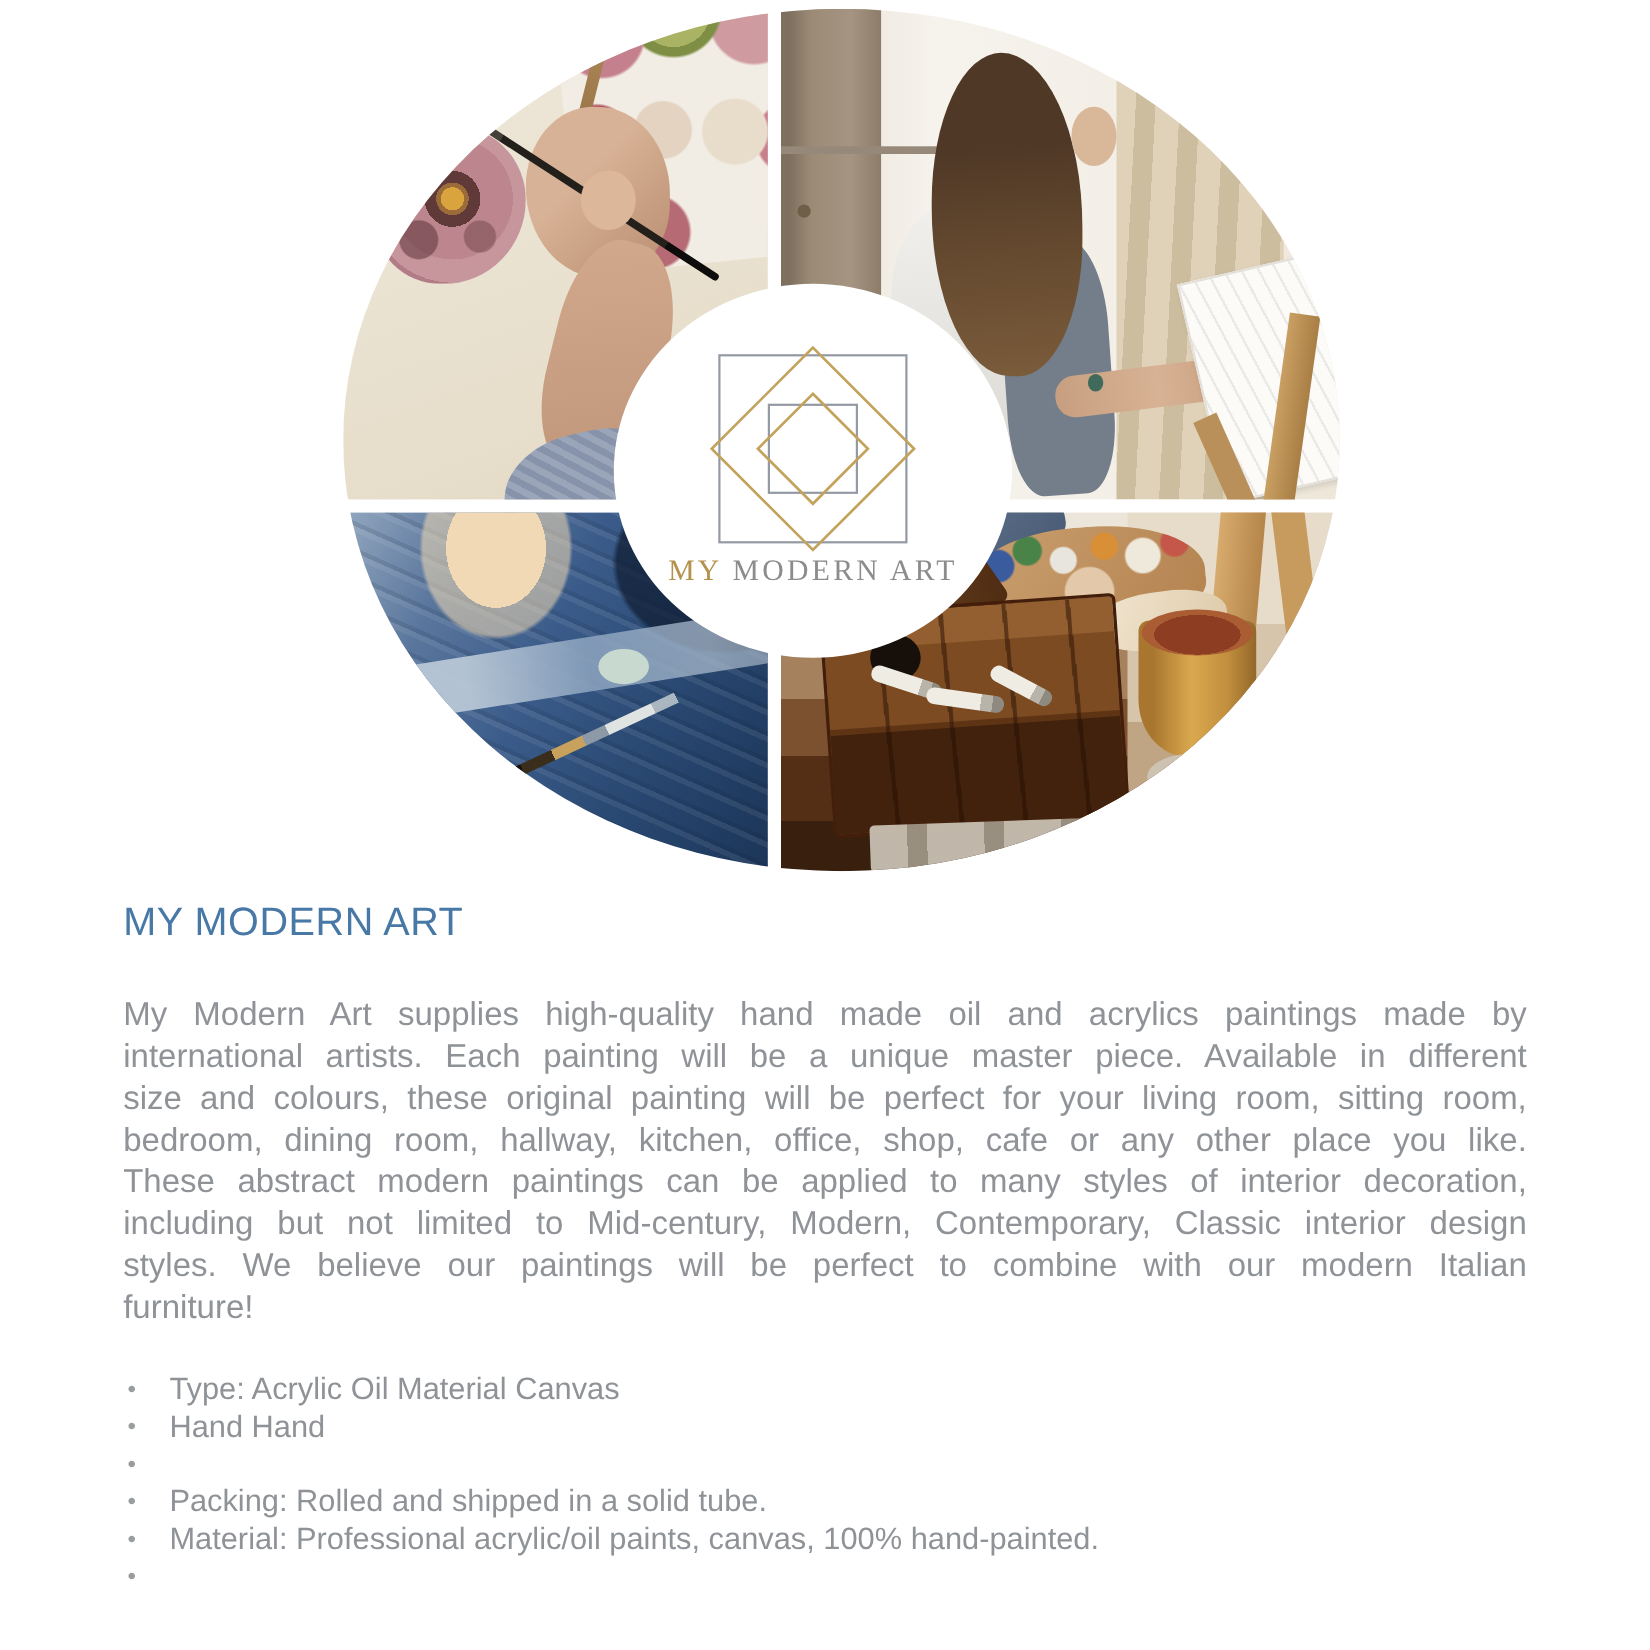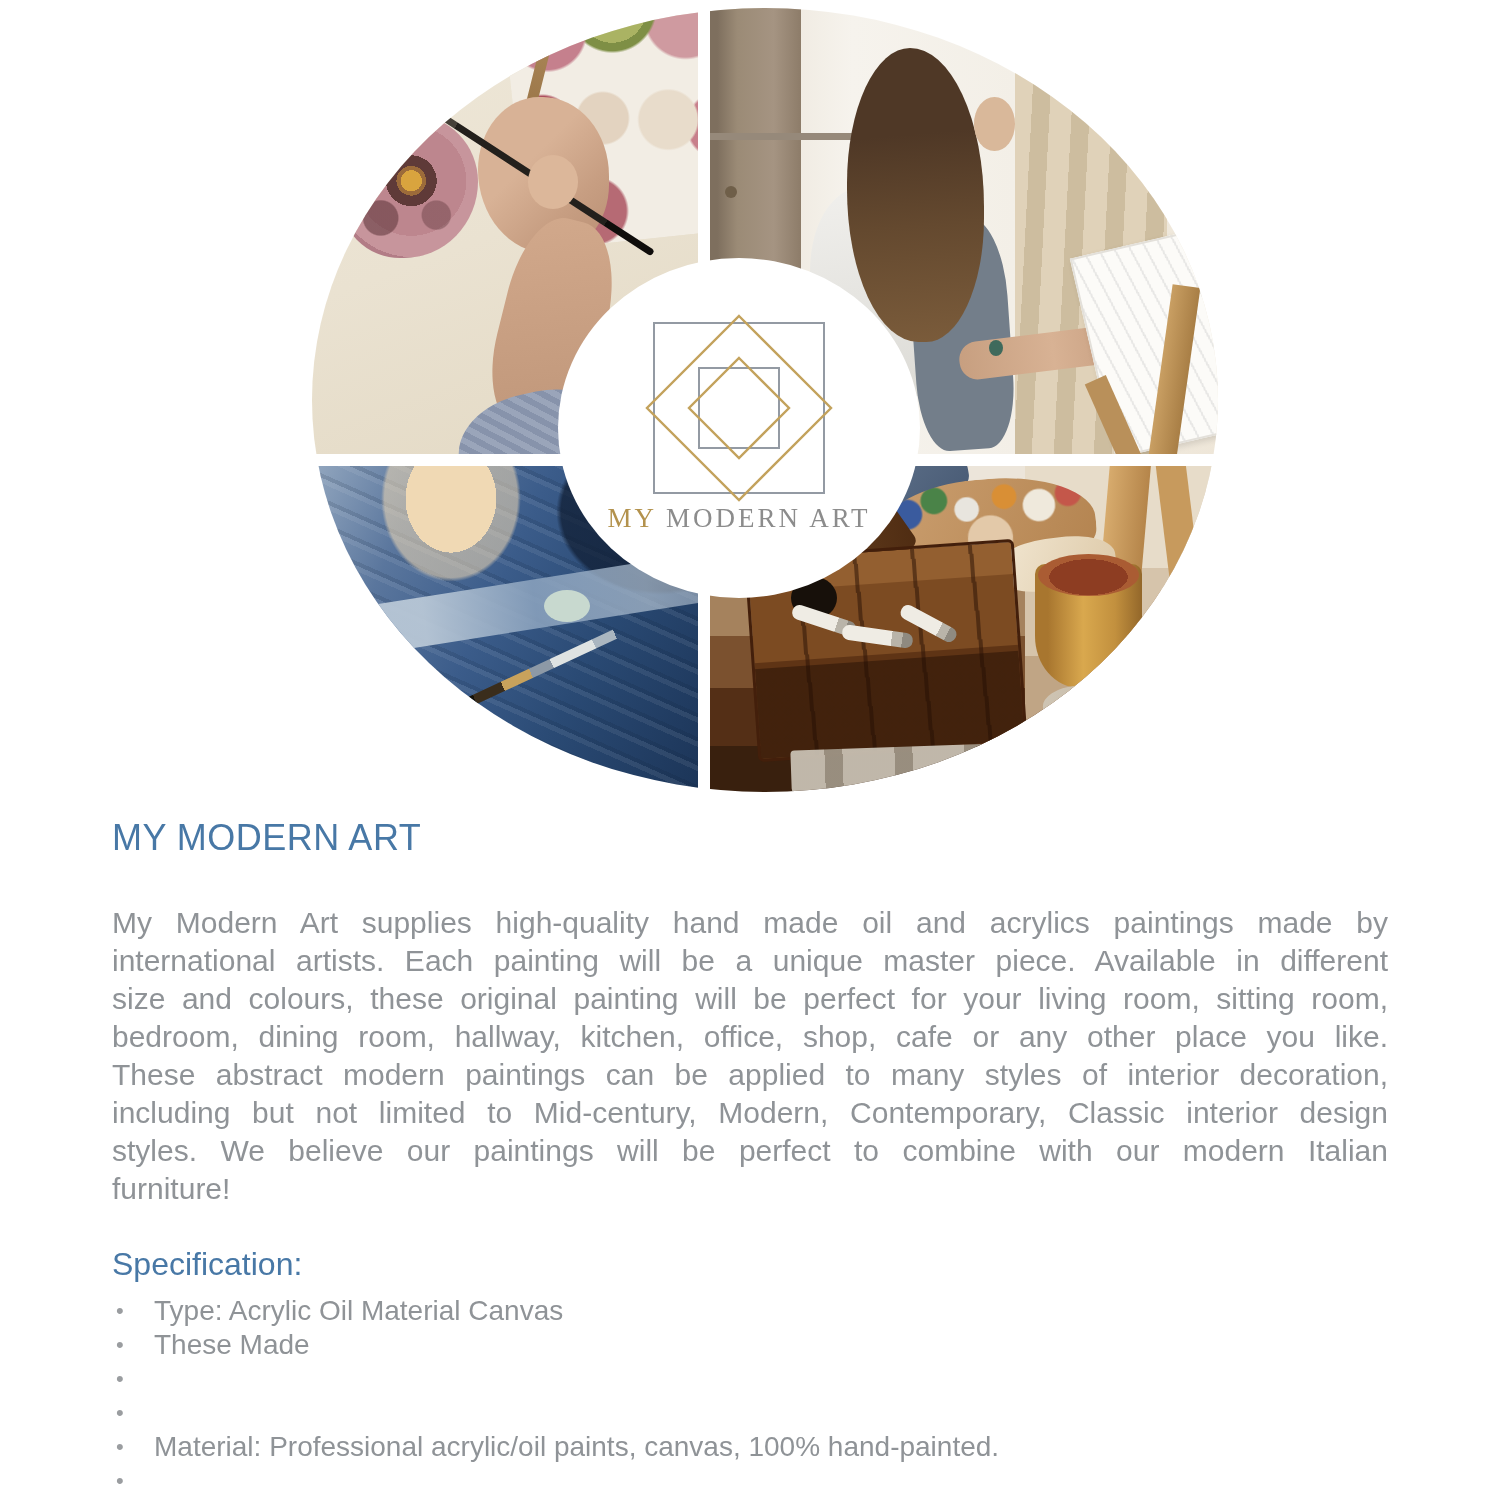--- a/index.html
+++ b/index.html
@@ -219,35 +219,35 @@
       <rect x="120" y="65" width="80" height="80" fill="none" stroke="#939aa3" stroke-width="2"></rect>
       <polygon points="160,55 210,105 160,155 110,105" fill="none" stroke="#c3a25c" stroke-width="2.4"></polygon>
       <text x="160" y="224" text-anchor="middle" font-family="'Liberation Serif','DejaVu Serif',serif" font-size="27" letter-spacing="3"><tspan fill="#b3924d">MY</tspan><tspan dx="9" fill="#8c8c8c">MODERN ART</tspan></text>
     </svg>
   </div>
 </div>
 
 <div class="content">
   <h1 class="title">MY MODERN ART</h1>
   <p class="description">My Modern Art supplies high-quality hand made oil and acrylics paintings made by international artists. Each painting will be a unique master piece. Available in different size and colours, these original painting will be perfect for your living room, sitting room, bedroom, dining room, hallway, kitchen, office, shop, cafe or any other place you like. These abstract modern paintings can be applied to many styles of interior decoration, including but not limited to Mid-century, Modern, Contemporary, Classic interior design styles. We believe our paintings will be perfect to combine with our modern Italian furniture!</p>
-  <h2 class="spec-heading">Specification:</h2>
   <ul class="spec-list">
     <li>
       <span class="dot">•</span>
       <span>Type: Acrylic Oil Material Canvas</span>
     </li>
     <li>
       <span class="dot">•</span>
-      <span>These Made</span>
-    </li>
-    <li>
-      <span class="dot">•</span>
-    </li>
-    <li>
-      <span class="dot">•</span>
+      <span>Hand Hand</span>
+    </li>
+    <li>
+      <span class="dot">•</span>
+    </li>
+    <li>
+      <span class="dot">•</span>
+      <span>Packing: Rolled and shipped in a solid tube.</span>
     </li>
     <li>
       <span class="dot">•</span>
       <span>Material: Professional acrylic/oil paints, canvas, 100% hand-painted.</span>
     </li>
     <li>
       <span class="dot">•</span>
     </li>
   </ul>
 </div>

